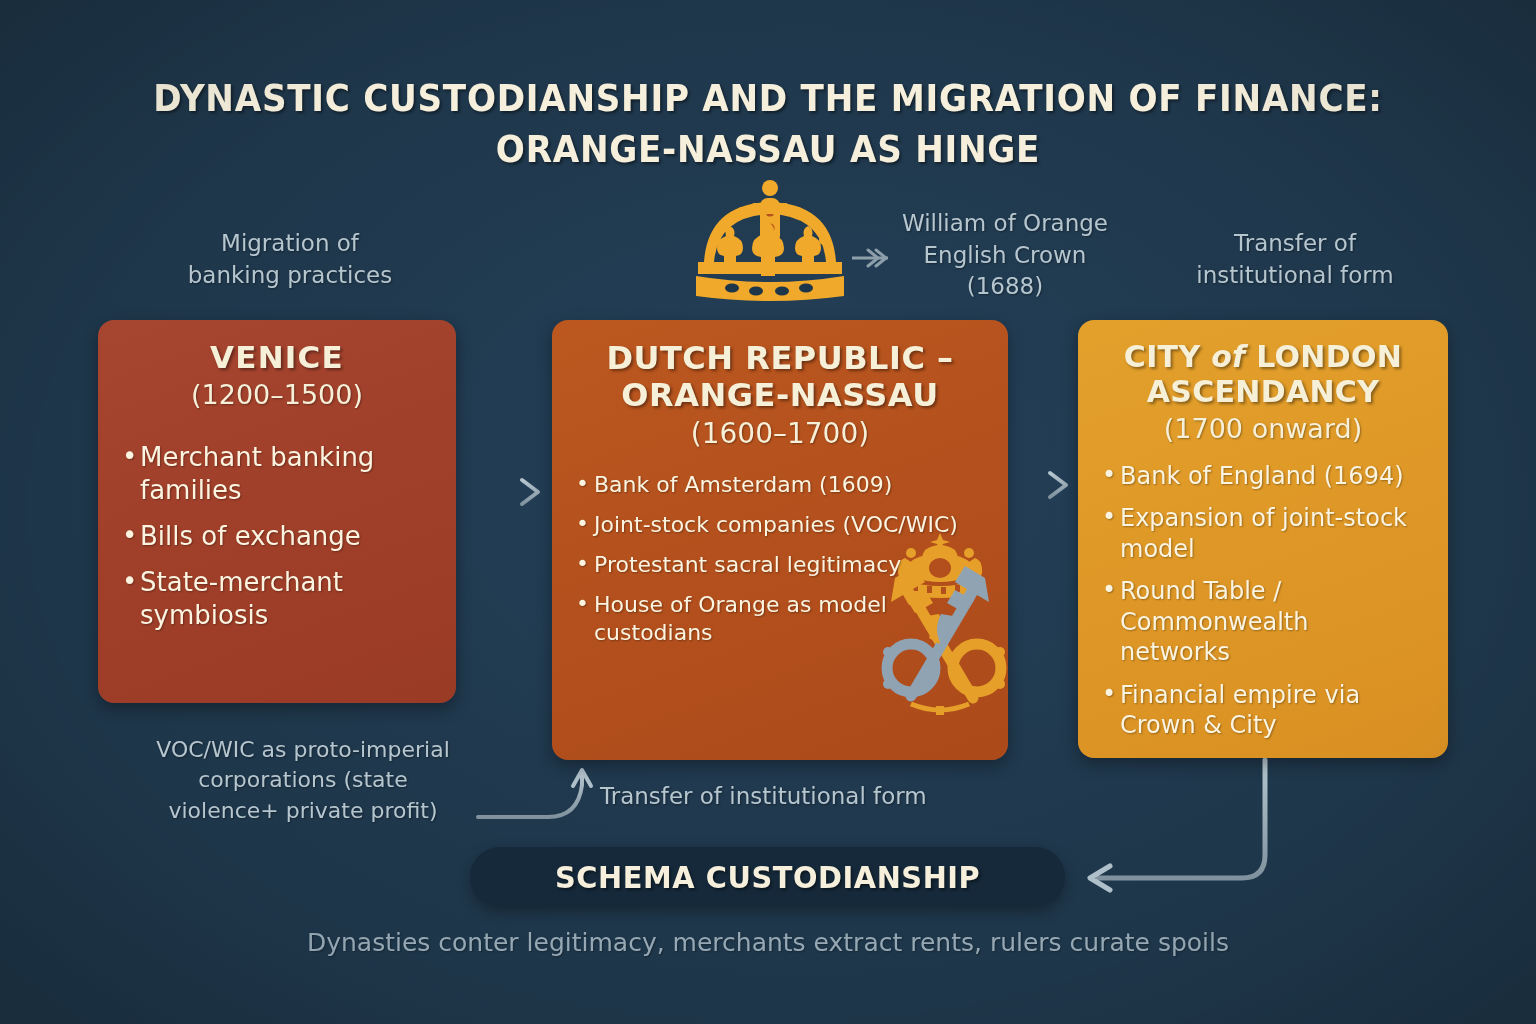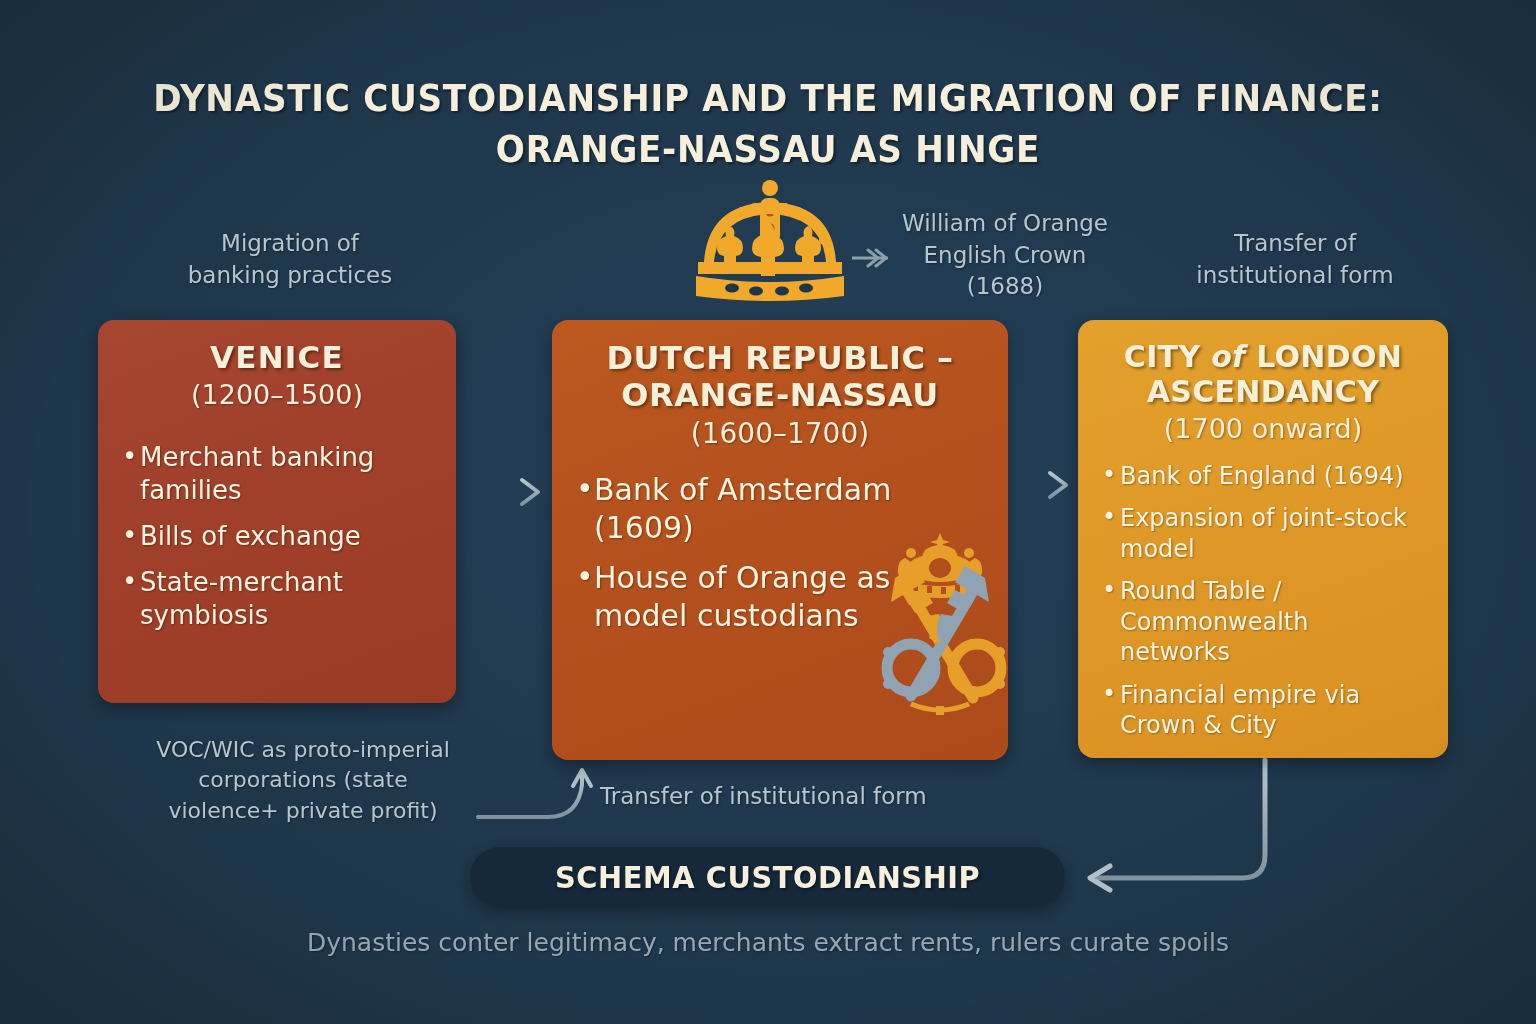--- a/index.html
+++ b/index.html
@@ -111,21 +111,21 @@
   #card-venice .bullets    { margin-top: 30px; font-size: 26px; }
   #card-venice .bullets li { margin-bottom: 13px; }
 
   
   #card-dutch {
     left: 552px; top: 320px; width: 456px; height: 440px;
     background: linear-gradient(160deg, #bb571f 0%, #b4501d 50%, #ac4a1a 100%);
   }
   #card-dutch .card-title { font-size: 32px; letter-spacing: 0.5px; }
   #card-dutch .card-sub   { font-size: 28px; }
-  #card-dutch .bullets    { margin-top: 20px; font-size: 30px; position: relative; z-index: 2;}
+  #card-dutch .bullets    { margin-top: 20px; font-size: 22px; position: relative; z-index: 2;}
   #card-dutch .bullets li { margin-bottom: 12px; }
 
   
   #card-london {
     left: 1078px; top: 320px; width: 370px; height: 438px;
     background: linear-gradient(160deg, #e3a02b 0%, #de9726 55%, #d99022 100%);
   }
   #card-london .card-title { font-size: 30px; letter-spacing: 0.3px; }
   #card-london .card-sub   { font-size: 27px; }
   #card-london .bullets    { margin-top: 16px; font-size: 24px; }
@@ -278,20 +278,22 @@
   </div>
 
   <div class="card" id="card-dutch">
     <div class="card-title">
       <span>DUTCH REPUBLIC –</span><br>
       <span>ORANGE-NASSAU</span>
     </div>
     <div class="card-sub">(1600–1700)</div>
     <ul class="bullets">
       <li>Bank of Amsterdam (1609)</li>
+      <li>Joint-stock companies (VOC/WIC)</li>
+      <li>Protestant sacral legitimacy</li>
       <li>House of Orange as model custodians</li>
     </ul>
   </div>
 
   <svg id="keys-emblem" viewBox="0 0 150 190">
     <g>
 
       <path d="M60 22 q15 -10 30 0 q3 4 3 9 l-36 0 q0 -5 3 -9 Z" fill="#e8a32a"></path>
       <path d="M72 12 l3 -7 l3 7 l7 2 l-7 2 l-3 7 l-3 -7 l-7 -2 Z" fill="#e8a32a"></path>
       <ellipse cx="75" cy="40" rx="33" ry="14" fill="#e8a32a"></ellipse>

